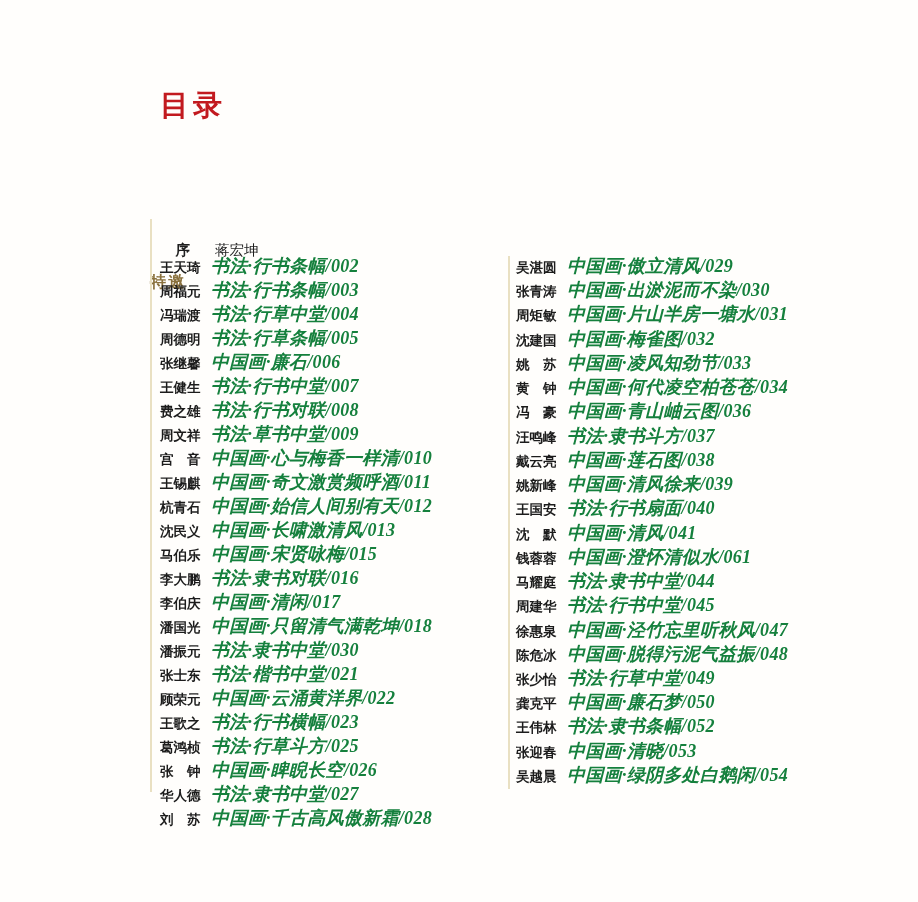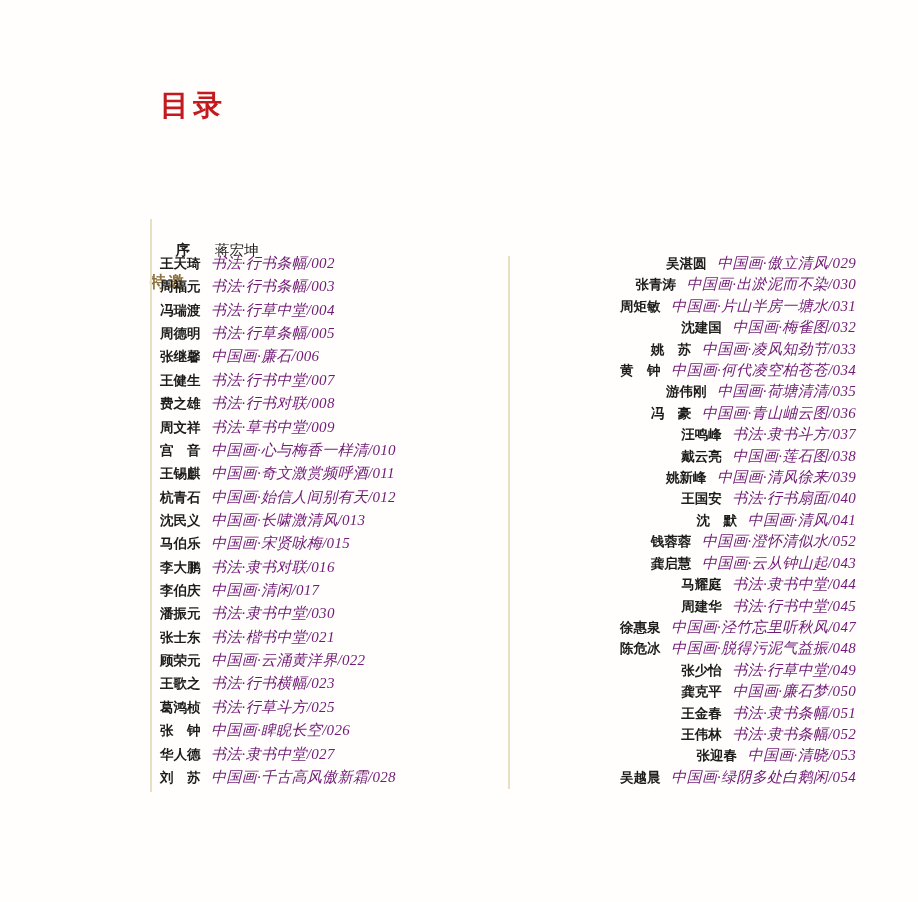--- a/index.html
+++ b/index.html
@@ -68,40 +68,41 @@
   }
   .col {
     position: absolute;
     top: 254px;
     height: 533px;
     display: flex;
     flex-direction: column;
     justify-content: space-between;
   }
   .col-left  { left: 160px; width: 335px; }
-  .col-right { left: 516px; width: 340px; align-items: flex-end; }
+  .col-right { left: 516px; width: 340px; }
   .row {
     display: flex;
     align-items: baseline;
     white-space: pre;
   }
   .name {
     display: inline-block;
     width: 47px;
     flex: 0 0 47px;
     margin-right: 4px;
     font-size: 13.5px;
     font-weight: bold;
     color: #1c1c1c;
   }
   .work {
-    font-size: 15px;
+    font-size: 18px;
     font-style: italic;
-    color: #701a75;
+    color: #15803d;
     letter-spacing: 0.3px;
+    font-weight: bold;
   }
 </style>
 </head>
 <body>
 
 <div class="page">
   <h1 class="page-title">目录</h1>
 
   <div class="preface">
     <span class="preface-label">序</span><span class="preface-author">蒋宏坤</span>
@@ -121,49 +122,47 @@
       <div class="row"><span class="name">王健生</span><span class="work">书法·行书中堂/007</span></div>
       <div class="row"><span class="name">费之雄</span><span class="work">书法·行书对联/008</span></div>
       <div class="row"><span class="name">周文祥</span><span class="work">书法·草书中堂/009</span></div>
       <div class="row"><span class="name">宫　音</span><span class="work">中国画·心与梅香一样清/010</span></div>
       <div class="row"><span class="name">王锡麒</span><span class="work">中国画·奇文激赏频呼酒/011</span></div>
       <div class="row"><span class="name">杭青石</span><span class="work">中国画·始信人间别有天/012</span></div>
       <div class="row"><span class="name">沈民义</span><span class="work">中国画·长啸激清风/013</span></div>
       <div class="row"><span class="name">马伯乐</span><span class="work">中国画·宋贤咏梅/015</span></div>
       <div class="row"><span class="name">李大鹏</span><span class="work">书法·隶书对联/016</span></div>
       <div class="row"><span class="name">李伯庆</span><span class="work">中国画·清闲/017</span></div>
+      <div class="row"><span class="name">潘国光</span><span class="work">中国画·只留清气满乾坤/018</span></div>
       <div class="row"><span class="name">潘振元</span><span class="work">书法·隶书中堂/030</span></div>
       <div class="row"><span class="name">张士东</span><span class="work">书法·楷书中堂/021</span></div>
       <div class="row"><span class="name">顾荣元</span><span class="work">中国画·云涌黄洋界/022</span></div>
       <div class="row"><span class="name">王歌之</span><span class="work">书法·行书横幅/023</span></div>
       <div class="row"><span class="name">葛鸿桢</span><span class="work">书法·行草斗方/025</span></div>
       <div class="row"><span class="name">张　钟</span><span class="work">中国画·睥睨长空/026</span></div>
       <div class="row"><span class="name">华人德</span><span class="work">书法·隶书中堂/027</span></div>
       <div class="row"><span class="name">刘　苏</span><span class="work">中国画·千古高风傲新霜/028</span></div>
     </div>
   <div class="col col-right" id="col-right">
       <div class="row"><span class="name">吴湛圆</span><span class="work">中国画·傲立清风/029</span></div>
       <div class="row"><span class="name">张青涛</span><span class="work">中国画·出淤泥而不染/030</span></div>
       <div class="row"><span class="name">周矩敏</span><span class="work">中国画·片山半房一塘水/031</span></div>
       <div class="row"><span class="name">沈建国</span><span class="work">中国画·梅雀图/032</span></div>
       <div class="row"><span class="name">姚　苏</span><span class="work">中国画·凌风知劲节/033</span></div>
       <div class="row"><span class="name">黄　钟</span><span class="work">中国画·何代凌空柏苍苍/034</span></div>
-      <div class="row"><span class="name">游伟刚</span><span class="work">中国画·荷塘清清/035</span></div>
       <div class="row"><span class="name">冯　豪</span><span class="work">中国画·青山岫云图/036</span></div>
       <div class="row"><span class="name">汪鸣峰</span><span class="work">书法·隶书斗方/037</span></div>
       <div class="row"><span class="name">戴云亮</span><span class="work">中国画·莲石图/038</span></div>
       <div class="row"><span class="name">姚新峰</span><span class="work">中国画·清风徐来/039</span></div>
       <div class="row"><span class="name">王国安</span><span class="work">书法·行书扇面/040</span></div>
       <div class="row"><span class="name">沈　默</span><span class="work">中国画·清风/041</span></div>
-      <div class="row"><span class="name">钱蓉蓉</span><span class="work">中国画·澄怀清似水/052</span></div>
-      <div class="row"><span class="name">龚启慧</span><span class="work">中国画·云从钟山起/043</span></div>
+      <div class="row"><span class="name">钱蓉蓉</span><span class="work">中国画·澄怀清似水/061</span></div>
       <div class="row"><span class="name">马耀庭</span><span class="work">书法·隶书中堂/044</span></div>
       <div class="row"><span class="name">周建华</span><span class="work">书法·行书中堂/045</span></div>
       <div class="row"><span class="name">徐惠泉</span><span class="work">中国画·泾竹忘里听秋风/047</span></div>
       <div class="row"><span class="name">陈危冰</span><span class="work">中国画·脱得污泥气益振/048</span></div>
       <div class="row"><span class="name">张少怡</span><span class="work">书法·行草中堂/049</span></div>
       <div class="row"><span class="name">龚克平</span><span class="work">中国画·廉石梦/050</span></div>
-      <div class="row"><span class="name">王金春</span><span class="work">书法·隶书条幅/051</span></div>
       <div class="row"><span class="name">王伟林</span><span class="work">书法·隶书条幅/052</span></div>
       <div class="row"><span class="name">张迎春</span><span class="work">中国画·清晓/053</span></div>
       <div class="row"><span class="name">吴越晨</span><span class="work">中国画·绿阴多处白鹅闲/054</span></div>
     </div>
 </div>
 
 </body></html>

